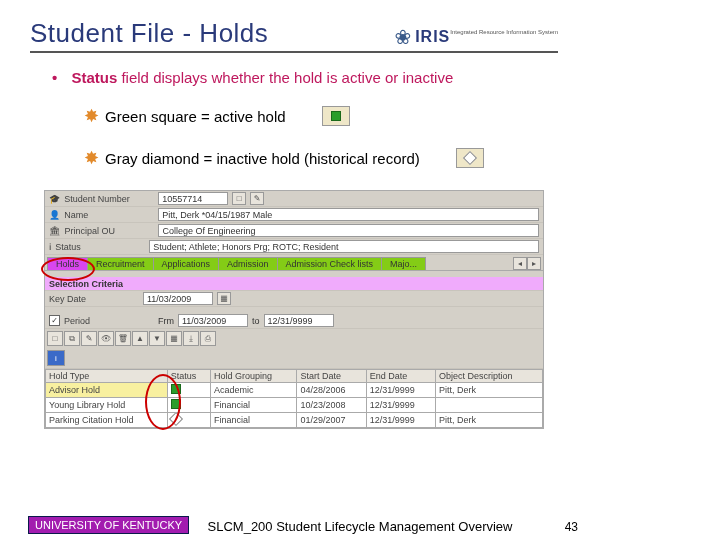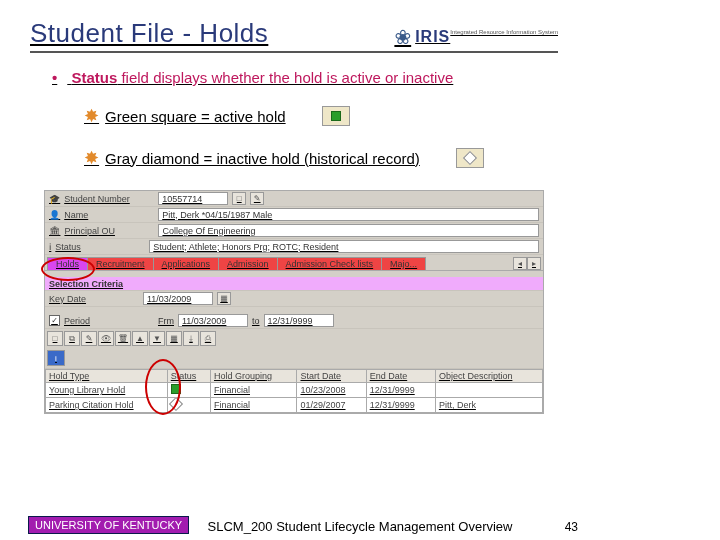--- a/index.html
+++ b/index.html
@@ -9,21 +9,20 @@
     background: #fff;
     font-family: Verdana, Geneva, sans-serif;
     position: relative;
     overflow: hidden;
   }
   .slide {
     width: 588px;
     height: 540px;
     position: relative;
     padding: 18px 30px 0 30px;
-    text-decoration: underline;
   }
   .title-row {
     display: flex;
     align-items: flex-end;
     justify-content: space-between;
     border-bottom: 2px solid #555;
     padding-bottom: 2px;
   }
   .title {
     font-family: Verdana, Geneva, sans-serif;
@@ -83,21 +82,21 @@
     font-family: Tahoma, sans-serif;
     font-size: 9px;
     color: #333;
   }
   .sap-row { display:flex; align-items:center; padding:1px 4px; border-bottom:1px solid #c8c4bc; gap:4px; min-height:14px; }
   .sap-label { width: 90px; color:#444; }
   .sap-field { background:#fff; border:1px solid #999; padding:0 3px; height:13px; display:inline-flex; align-items:center; font-size:9px; }
   .sap-field.wide { flex:1; }
   .sap-icon-btn { width:14px; height:13px; border:1px solid #999; background:#e8e4dc; display:inline-flex; align-items:center; justify-content:center; font-size:8px; color:#555;}
   .tabstrip { display:flex; background:#d4d0c8; padding:2px 2px 0 2px; gap:0; border-bottom:1px solid #aaa; }
-  .tab { border:1px solid #999; border-bottom:none; padding:1px 8px; font-size:9px; background:#ef4444; color:#333; margin-right:-1px; }
+  .tab { border:1px solid #999; border-bottom:none; padding:1px 8px; font-size:9px; background:#84cc16; color:#333; margin-right:-1px; }
   .tab.active { background:#d946ef; }
   .circle-ann {
     position:absolute; border:2px solid #c00; border-radius:50%;
     pointer-events:none;
   }
   .sap-body { position:relative; }
   .section-gap { height:6px; background:#d4d0c8; }
   .grid { width:100%; border-collapse:collapse; font-size:9px; }
   .grid th, .grid td { border:1px solid #aaa; padding:1px 3px; background:#fff; text-align:left; font-weight:normal; color:#444; }
   .grid th { background:#e8e4dc; }
@@ -232,20 +231,28 @@
               <th>Hold Type</th>
               <th>Status</th>
               <th>Hold Grouping</th>
               <th>Start Date</th>
               <th>End Date</th>
               <th>Object Description</th>
             </tr>
           </thead>
           <tbody>
             <tr>
+              <td style="background:#f8f0a0">Advisor Hold</td>
+              <td><span class="green-sq" style="display:inline-block"></span></td>
+              <td>Academic</td>
+              <td>04/28/2006</td>
+              <td>12/31/9999</td>
+              <td>Pitt, Derk</td>
+            </tr>
+            <tr>
               <td>Young Library Hold</td>
               <td><span class="green-sq" style="display:inline-block"></span></td>
               <td>Financial</td>
               <td>10/23/2008</td>
               <td>12/31/9999</td>
               <td></td>
             </tr>
             <tr>
               <td>Parking Citation Hold</td>
               <td><span class="gray-dia" style="display:inline-block"></span></td>

